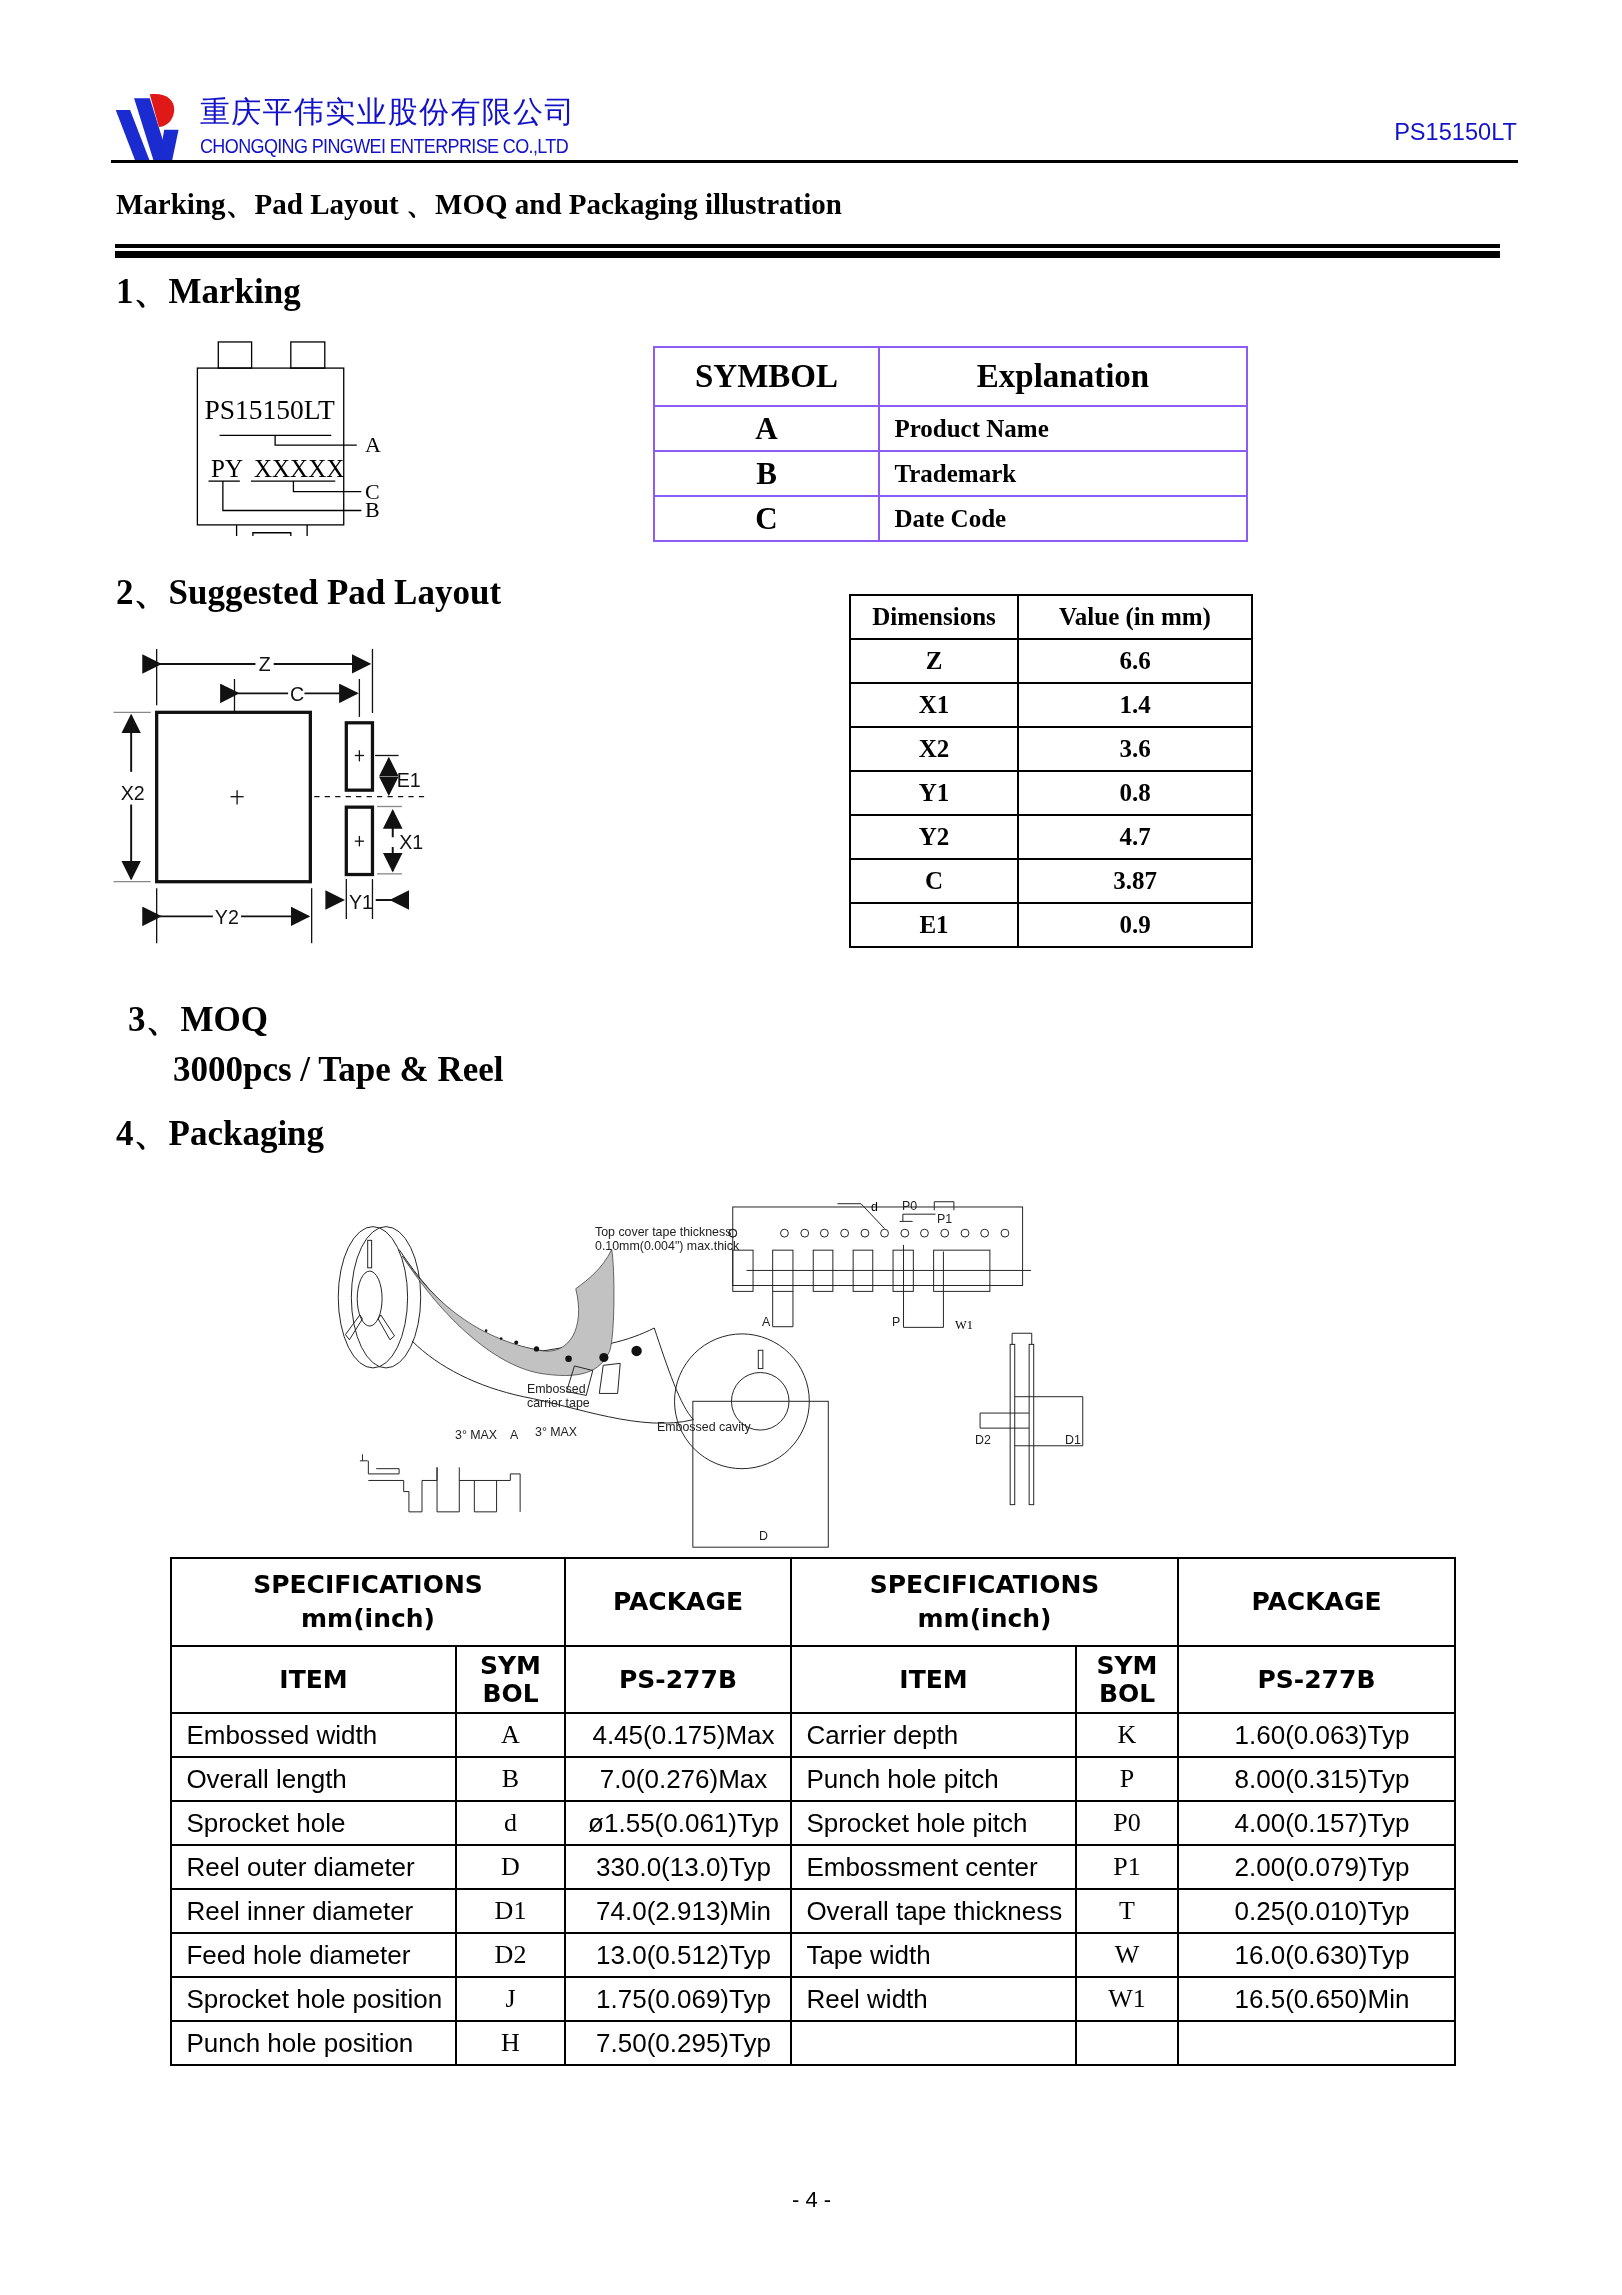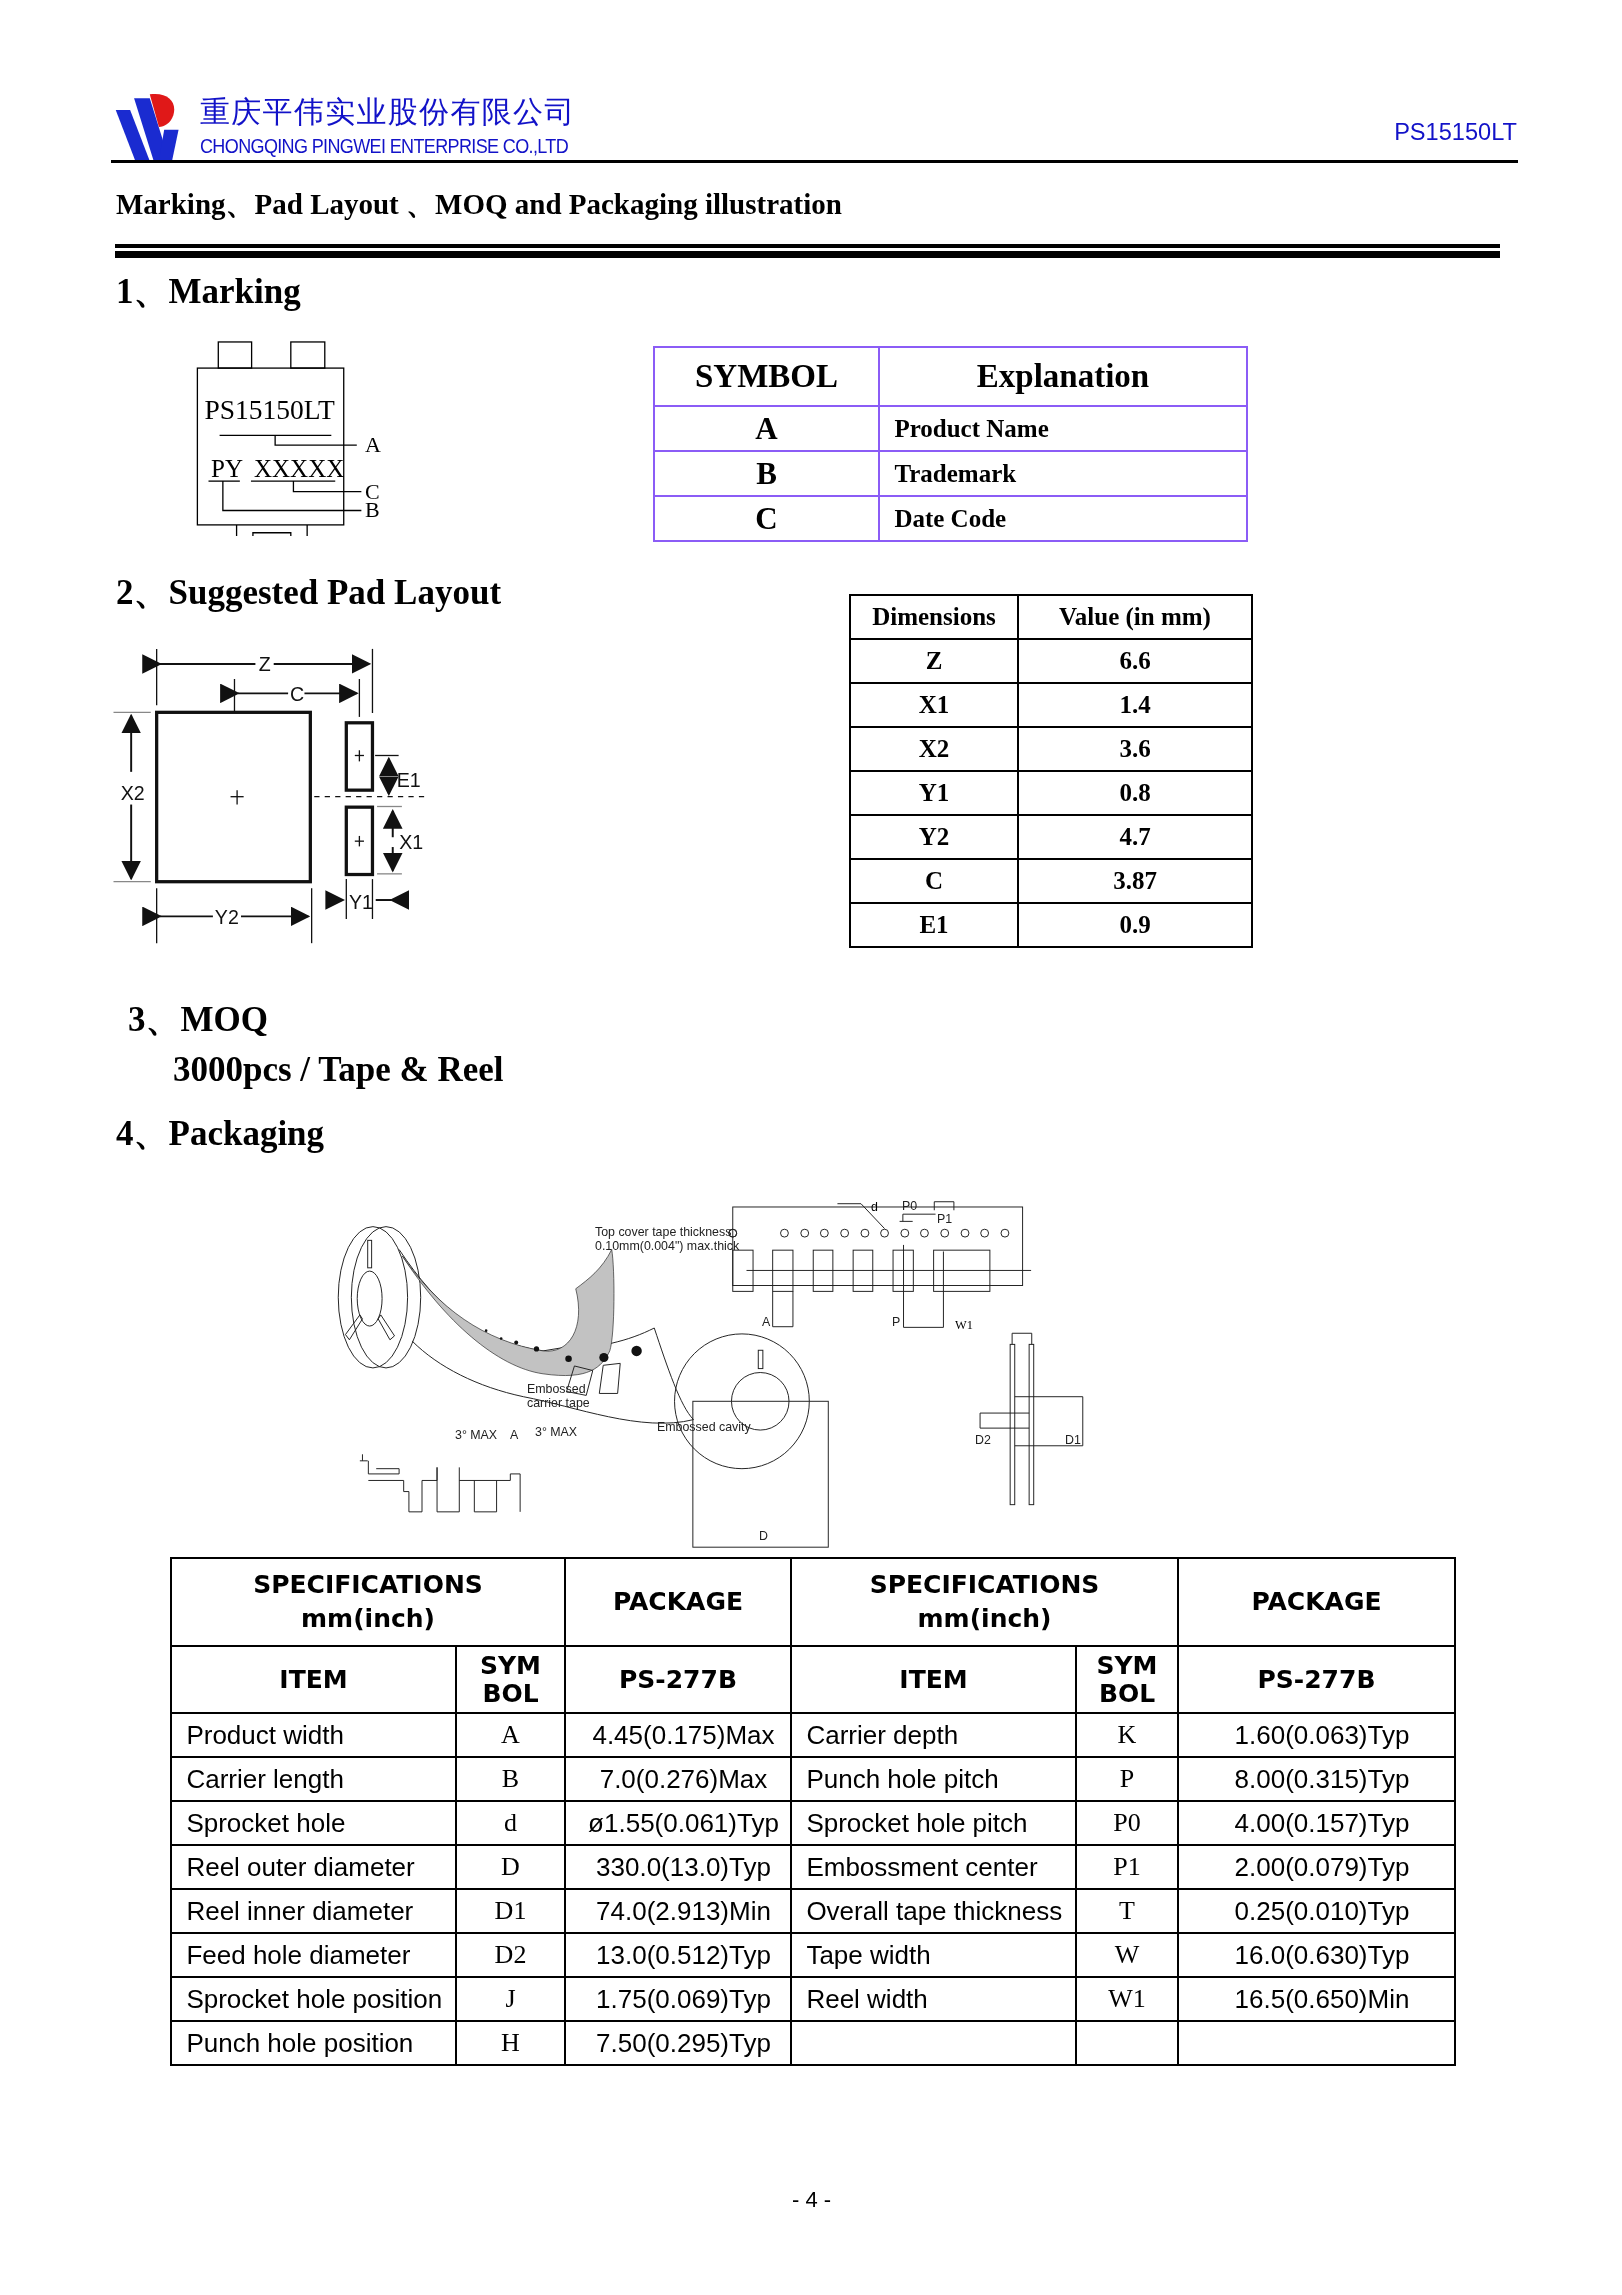--- a/index.html
+++ b/index.html
@@ -332,29 +332,29 @@
         </td>
     <td class="h" style="width:222px;">PS-277B</td>
     <td class="h" style="width:281px;">ITEM</td>
     <td class="h" style="width:98px;line-height:1.1;">
           <div>SYM</div>
           <div>BOL</div>
         </td>
     <td class="h">PS-277B</td>
   </tr>
   <tr>
-    <td class="item">Product width</td>
+    <td class="item">Embossed width</td>
         <td class="s">A</td>
         <td class="v">4.45(0.175)Max</td>
     <td class="item">Carrier depth</td>
         <td class="s">K</td>
         <td class="v">1.60(0.063)Typ</td>
   </tr>
   <tr>
-    <td class="item">Carrier length</td>
+    <td class="item">Overall length</td>
         <td class="s">B</td>
         <td class="v">7.0(0.276)Max</td>
     <td class="item">Punch hole pitch</td>
         <td class="s">P</td>
         <td class="v">8.00(0.315)Typ</td>
   </tr>
   <tr>
     <td class="item">Sprocket hole</td>
         <td class="s">d</td>
         <td class="v">ø1.55(0.061)Typ</td>

